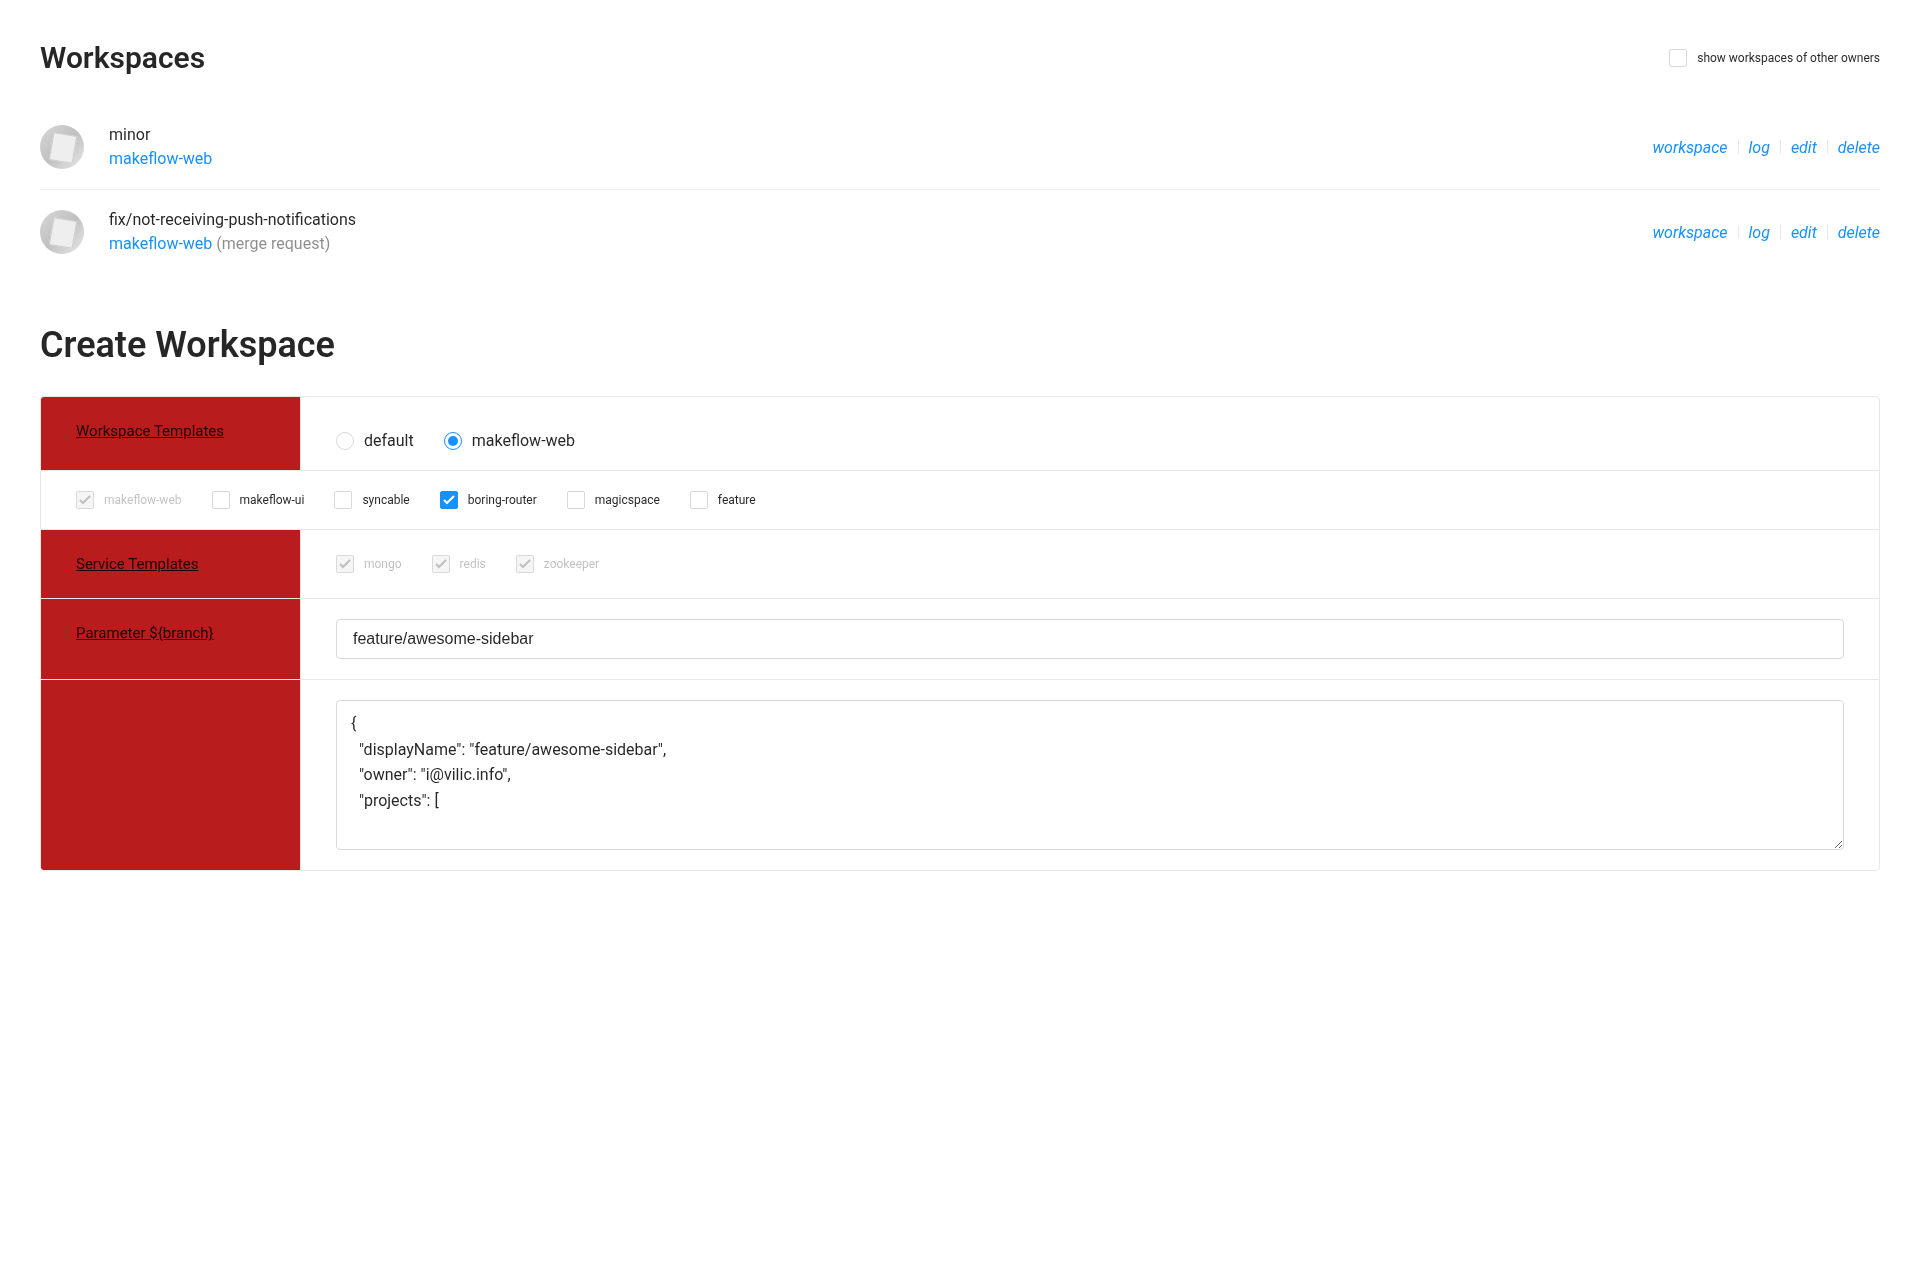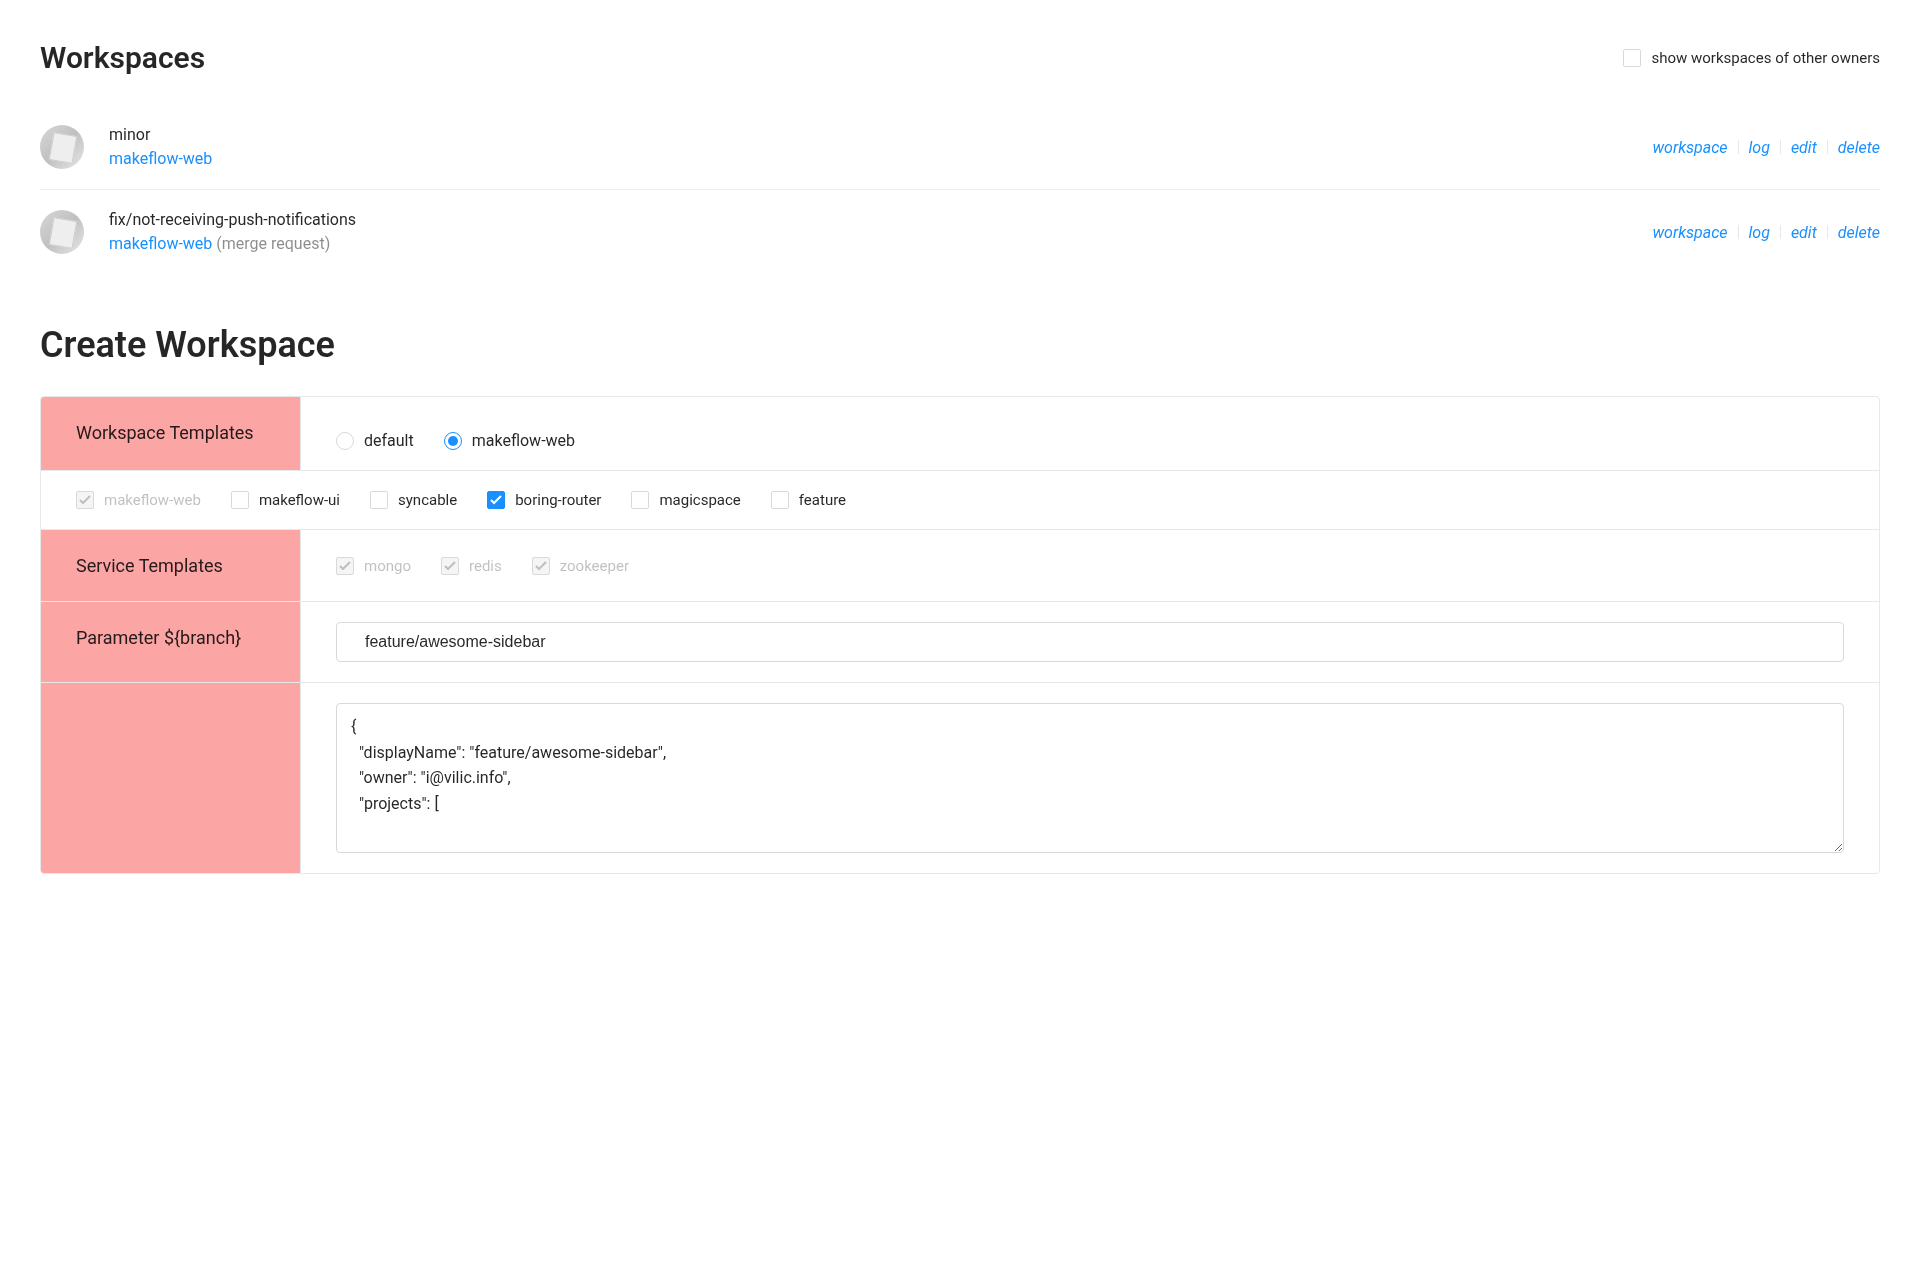--- a/index.html
+++ b/index.html
@@ -16,21 +16,21 @@
       align-items: center;
       margin-bottom: 30px;
       gap: 36px;
     }
     h1 { font-size: 30px; font-weight: 600; color: rgba(0,0,0,0.85); }
     h2 { font-size: 36px; font-weight: 600; color: rgba(0,0,0,0.85); margin-top: 50px; margin-bottom: 30px; }
     .checkbox-with-label {
       display: inline-flex;
       align-items: center;
       cursor: pointer;
-      font-size: 15px;
+      font-size: 12px;
       color: rgba(0,0,0,0.85);
     }
     .checkbox-box {
       width: 18px;
       height: 18px;
       border: 1px solid #d9d9d9;
       border-radius: 2px;
       margin-right: 10px;
       display: inline-flex;
       align-items: center;
@@ -106,26 +106,27 @@
       overflow: hidden;
     }
     .form-row {
       display: flex;
       border-bottom: 1px solid #e8e8e8;
     }
     .form-row:last-child { border-bottom: none; }
     .form-label {
       width: 260px;
       padding: 25px 35px;
-      background: #fca5a5;
+      background: #b91c1c;
       border-right: 1px solid #e8e8e8;
-      font-size: 18px;
+      font-size: 15px;
       color: rgba(0,0,0,0.85);
       display: flex;
       align-items: flex-start;
+      text-decoration: underline;
     }
     .form-content {
       flex: 1;
       padding: 20px 35px;
       display: flex;
       align-items: center;
       flex-wrap: wrap;
       gap: 30px;
     }
     .radio-option {
@@ -153,21 +154,21 @@
       content: "";
       width: 10px;
       height: 10px;
       background: #1890ff;
       border-radius: 50%;
     }
     .text-input {
       width: 100%;
       border: 1px solid #d9d9d9;
       border-radius: 4px;
-      padding: 10px 28px;
+      padding: 10px 16px;
       font-size: 16px;
       color: rgba(0,0,0,0.85);
       outline: none;
     }
     .textarea-input {
       width: 100%;
       border: 1px solid #d9d9d9;
       border-radius: 4px;
       padding: 10px 14px;
       font-size: 16px;

